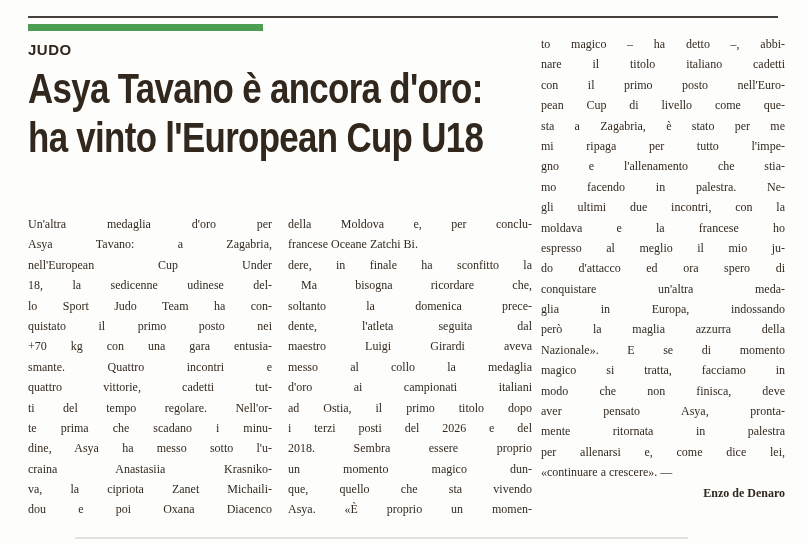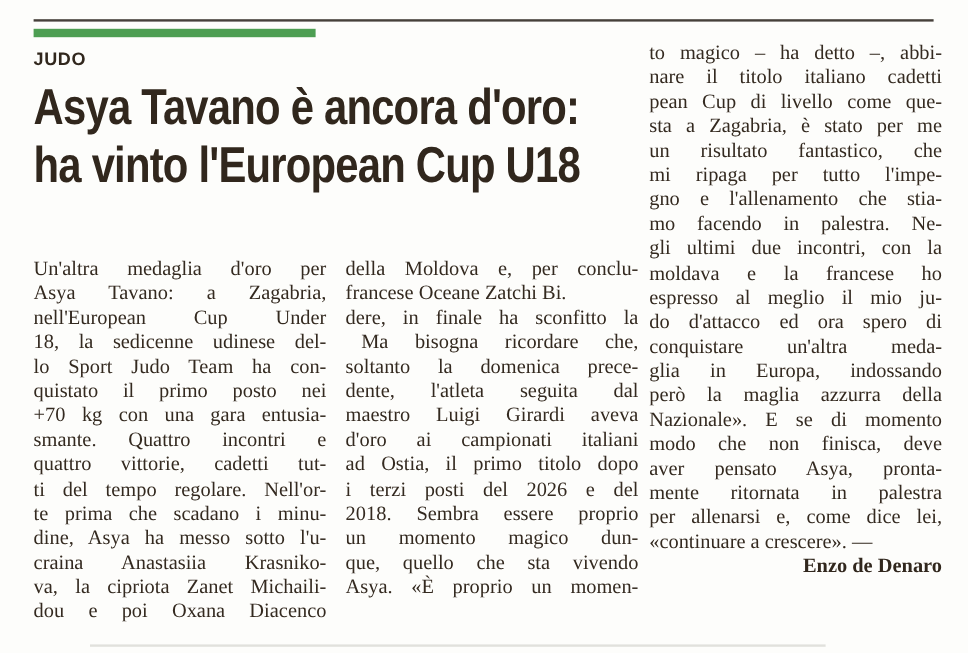--- a/index.html
+++ b/index.html
@@ -42,21 +42,21 @@
     line-height: 49px;
     letter-spacing: -0.8px;
     color: var(--headline-ink, #31271d);
     transform: scaleX(0.83);
     transform-origin: left top;
     white-space: nowrap;
   }
   .col {
     position: absolute;
     width: 244px;
-    font-size: 17px;
+    font-size: 12px;
     line-height: 20.4px;
     color: var(--body-ink, #342a20);
   }
   .col-1 { left: 28px;  top: 214px; }
   .col-2 { left: 288px; top: 214px; }
   .col-3 { left: 541px; top: 34px; }
   .line {
     height: 20.4px;
     overflow: hidden;
     text-align: justify;
@@ -105,45 +105,47 @@
       <div class="line">dou e poi Oxana Diacenco</div>
     </div>
   <div class="col col-2">
       <div class="line">della Moldova e, per conclu-</div>
       <div class="line end">francese Oceane Zatchi Bi.</div>
       <div class="line">dere, in finale ha sconfitto la</div>
       <div class="line indent">Ma bisogna ricordare che,</div>
       <div class="line">soltanto la domenica prece-</div>
       <div class="line">dente, l'atleta seguita dal</div>
       <div class="line">maestro Luigi Girardi aveva</div>
+      <div class="line">messo al collo la medaglia</div>
       <div class="line">d'oro ai campionati italiani</div>
       <div class="line">ad Ostia, il primo titolo dopo</div>
       <div class="line">i terzi posti del 2026 e del</div>
       <div class="line">2018. Sembra essere proprio</div>
       <div class="line">un momento magico dun-</div>
       <div class="line">que, quello che sta vivendo</div>
       <div class="line">Asya. «È proprio un momen-</div>
     </div>
   <div class="col col-3">
       <div class="line">to magico – ha detto –, abbi-</div>
       <div class="line">nare il titolo italiano cadetti</div>
+      <div class="line">con il primo posto nell'Euro-</div>
       <div class="line">pean Cup di livello come que-</div>
       <div class="line">sta a Zagabria, è stato per me</div>
-      <div class="line">un risultato fantastico, che</div>
       <div class="line">mi ripaga per tutto l'impe-</div>
       <div class="line">gno e l'allenamento che stia-</div>
       <div class="line">mo facendo in palestra. Ne-</div>
       <div class="line">gli ultimi due incontri, con la</div>
       <div class="line">moldava e la francese ho</div>
       <div class="line">espresso al meglio il mio ju-</div>
       <div class="line">do d'attacco ed ora spero di</div>
       <div class="line">conquistare un'altra meda-</div>
       <div class="line">glia in Europa, indossando</div>
       <div class="line">però la maglia azzurra della</div>
       <div class="line">Nazionale». E se di momento</div>
+      <div class="line">magico si tratta, facciamo in</div>
       <div class="line">modo che non finisca, deve</div>
       <div class="line">aver pensato Asya, pronta-</div>
       <div class="line">mente ritornata in palestra</div>
       <div class="line">per allenarsi e, come dice lei,</div>
       <div class="line end">«continuare a crescere». —</div>
       <div class="line byline">Enzo de Denaro</div>
     </div>
   <div class="bottom-rule"></div>
 </div>
 

